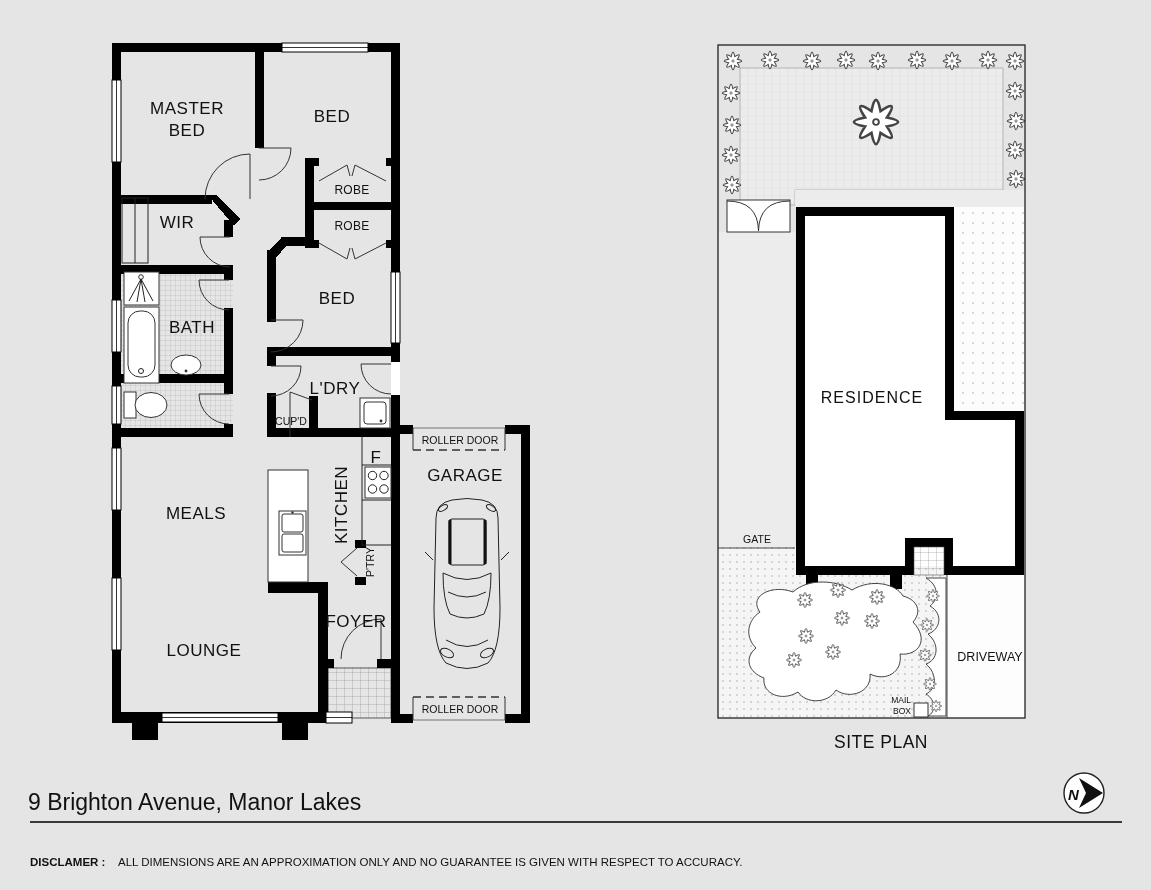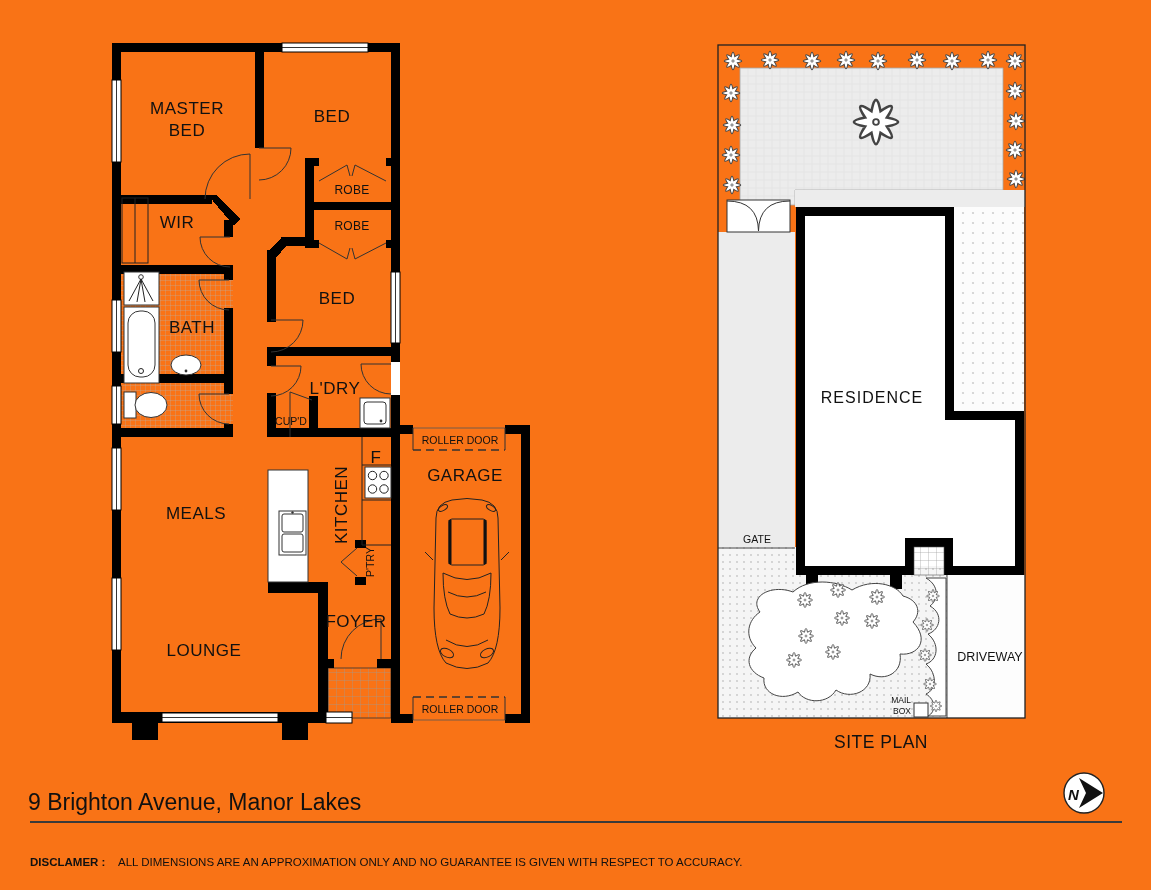--- a/index.html
+++ b/index.html
@@ -1,16 +1,16 @@
 <!DOCTYPE html>
 <html><head>
 <meta charset="utf-8">
 <style>
   html,body{margin:0;padding:0;background:#fff;}
-  .page{position:relative;width:1151px;height:890px;background:#f97316;overflow:hidden;
+  .page{position:relative;width:1151px;height:890px;background:#e5e5e5;overflow:hidden;
         font-family:"Liberation Sans",sans-serif;}
   svg{display:block;}
   text{fill:#111;font-family:"Liberation Sans",sans-serif;}
   .room-label{font-size:17px;letter-spacing:.5px;}
   .small-label{font-size:12px;letter-spacing:.3px;}
   .tiny-label{font-size:10.5px;}
   .wall{fill:#000;}
   .thin{stroke:#222;stroke-width:1;fill:none;}
   .door{stroke:#333;stroke-width:1;fill:none;}
   .fixture{stroke:#333;stroke-width:1;fill:#fff;}

